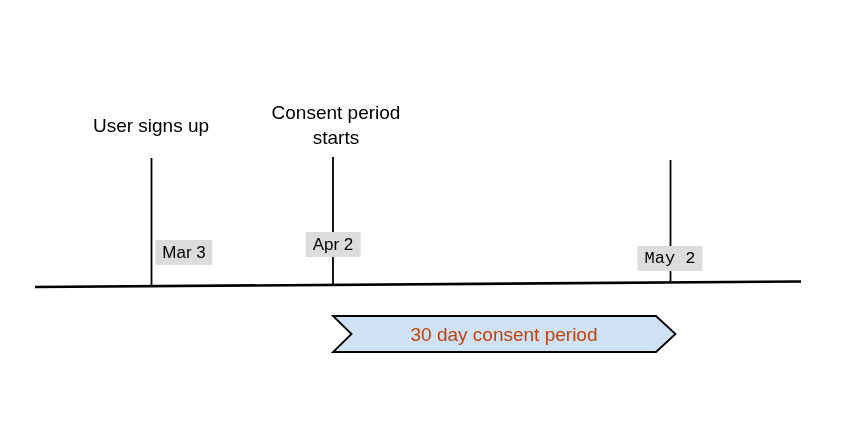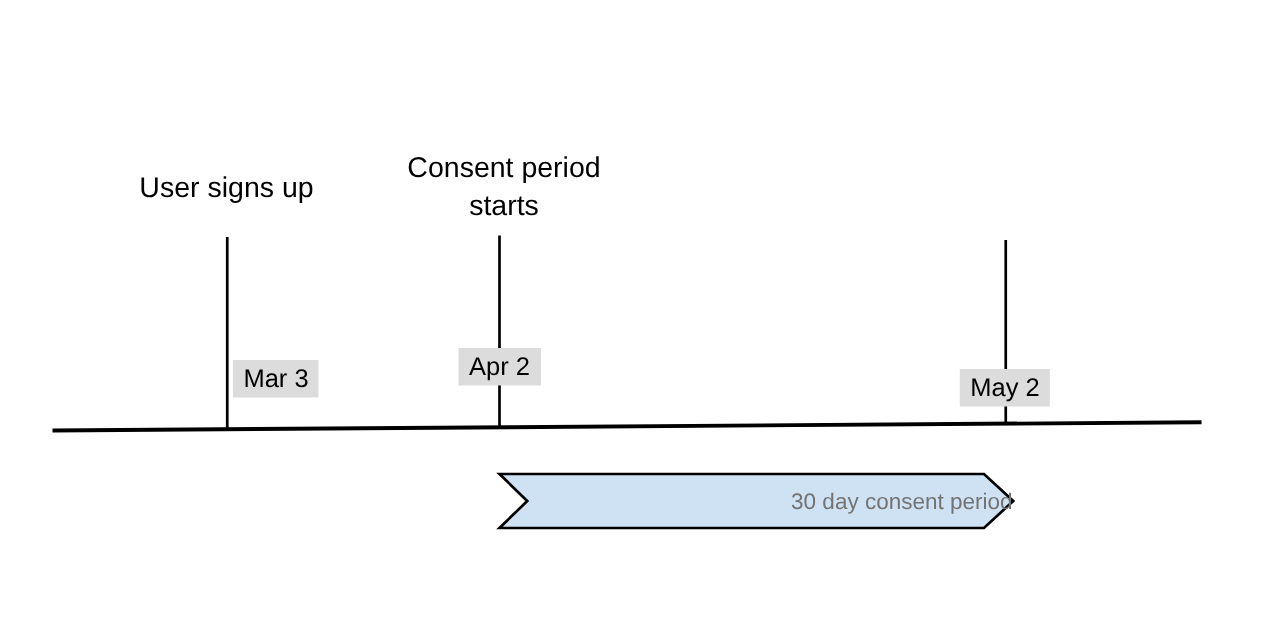--- a/index.html
+++ b/index.html
@@ -41,30 +41,30 @@
     background: #dcdcdc;
     color: #000000;
     font-size: 17px;
     line-height: 21px;
     padding: 2px 7px;
     white-space: nowrap;
     z-index: 3;
   }
   .date-chip.d1 { left: 151px; top: 240px; margin-left: 33px; }
   .date-chip.d2 { left: 333px; top: 232px; }
-  .date-chip.d3 { left: 670px; top: 246px; }
+  .date-chip.d3 { left: 670px; top: 246px; font-family: Liberation Mono, monospace; }
   .banner-label {
     position: absolute;
     left: 333px;
     top: 323px;
     width: 342px;
-    text-align: right;
-    font-size: 15px;
+    text-align: center;
+    font-size: 19px;
     line-height: 23px;
-    color: #737373;
+    color: #c2410c;
     z-index: 2;
   }
 </style>
 </head>
 <body>
 
 <div class="canvas">
 
   <svg class="diagram-svg" width="852" height="426" viewBox="0 0 852 426">
 

